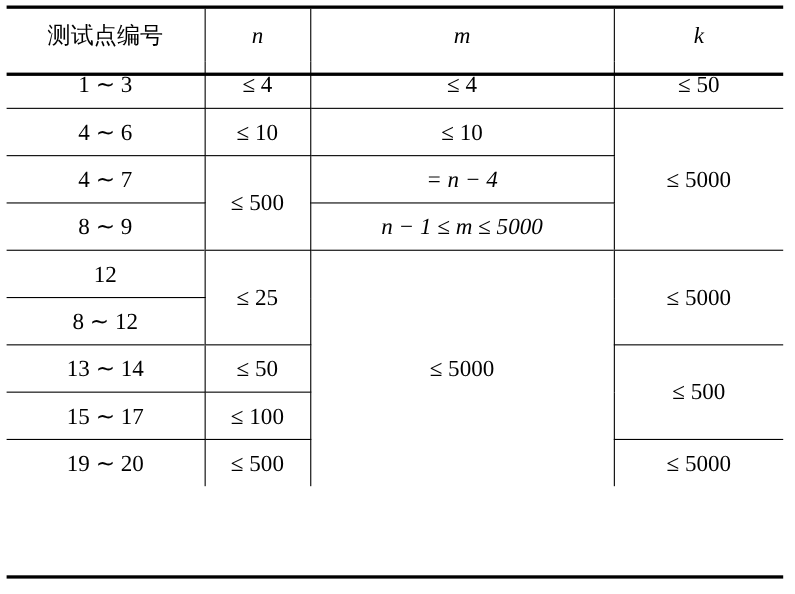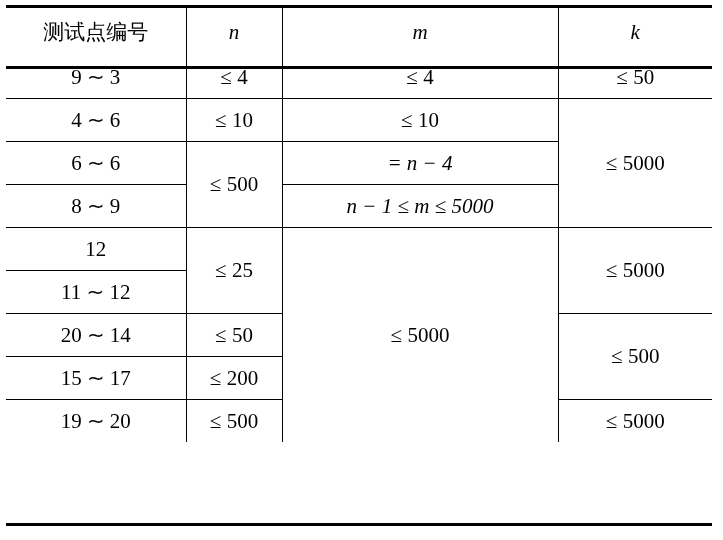--- a/index.html
+++ b/index.html
@@ -101,64 +101,64 @@
       <tr>
         <th class="hdr hdr-cjk vsep-r">测试点编号</th>
         <th class="hdr math vsep-r">n</th>
         <th class="hdr math vsep-r">m</th>
         <th class="hdr math">k</th>
       </tr>
     </thead>
     <tbody>
 
       <tr>
-        <td class="rowcell vsep-r hr-b">9 ∼ 3</td>
+        <td class="rowcell vsep-r hr-b">1 ∼ 3</td>
         <td class="rowcell vsep-r hr-b">≤ 4</td>
         <td class="rowcell vsep-r hr-b">≤ 4</td>
         <td class="rowcell hr-b">≤ 50</td>
       </tr>
 
       <tr>
         <td class="rowcell vsep-r hr-b">4 ∼ 6</td>
         <td class="rowcell vsep-r hr-b">≤ 10</td>
         <td class="rowcell vsep-r hr-b">≤ 10</td>
         <td class="rowcell hr-b" rowspan="3">≤ 5000</td>
       </tr>
 
       <tr>
-        <td class="rowcell vsep-r hr-b">6 ∼ 6</td>
+        <td class="rowcell vsep-r hr-b">4 ∼ 7</td>
         <td class="rowcell vsep-r hr-b" rowspan="2">≤ 500</td>
         <td class="rowcell vsep-r hr-b math">= n − 4</td>
       </tr>
 
       <tr>
         <td class="rowcell vsep-r hr-b">8 ∼ 9</td>
         <td class="rowcell vsep-r hr-b math nowrap">n − 1 ≤ m ≤ 5000</td>
       </tr>
 
       <tr>
         <td class="rowcell vsep-r hr-b">12</td>
         <td class="rowcell vsep-r hr-b" rowspan="2">≤ 25</td>
         <td class="rowcell vsep-r" rowspan="5">≤ 5000</td>
         <td class="rowcell hr-b" rowspan="2">≤ 5000</td>
       </tr>
 
       <tr>
-        <td class="rowcell vsep-r hr-b">11 ∼ 12</td>
+        <td class="rowcell vsep-r hr-b">8 ∼ 12</td>
       </tr>
 
       <tr>
-        <td class="rowcell vsep-r hr-b">20 ∼ 14</td>
+        <td class="rowcell vsep-r hr-b">13 ∼ 14</td>
         <td class="rowcell vsep-r hr-b">≤ 50</td>
         <td class="rowcell hr-b" rowspan="2">≤ 500</td>
       </tr>
 
       <tr>
         <td class="rowcell vsep-r hr-b">15 ∼ 17</td>
-        <td class="rowcell vsep-r hr-b">≤ 200</td>
+        <td class="rowcell vsep-r hr-b">≤ 100</td>
       </tr>
 
       <tr>
         <td class="rowcell vsep-r">19 ∼ 20</td>
         <td class="rowcell vsep-r">≤ 500</td>
         <td class="rowcell">≤ 5000</td>
       </tr>
 
     </tbody>
   </table>

